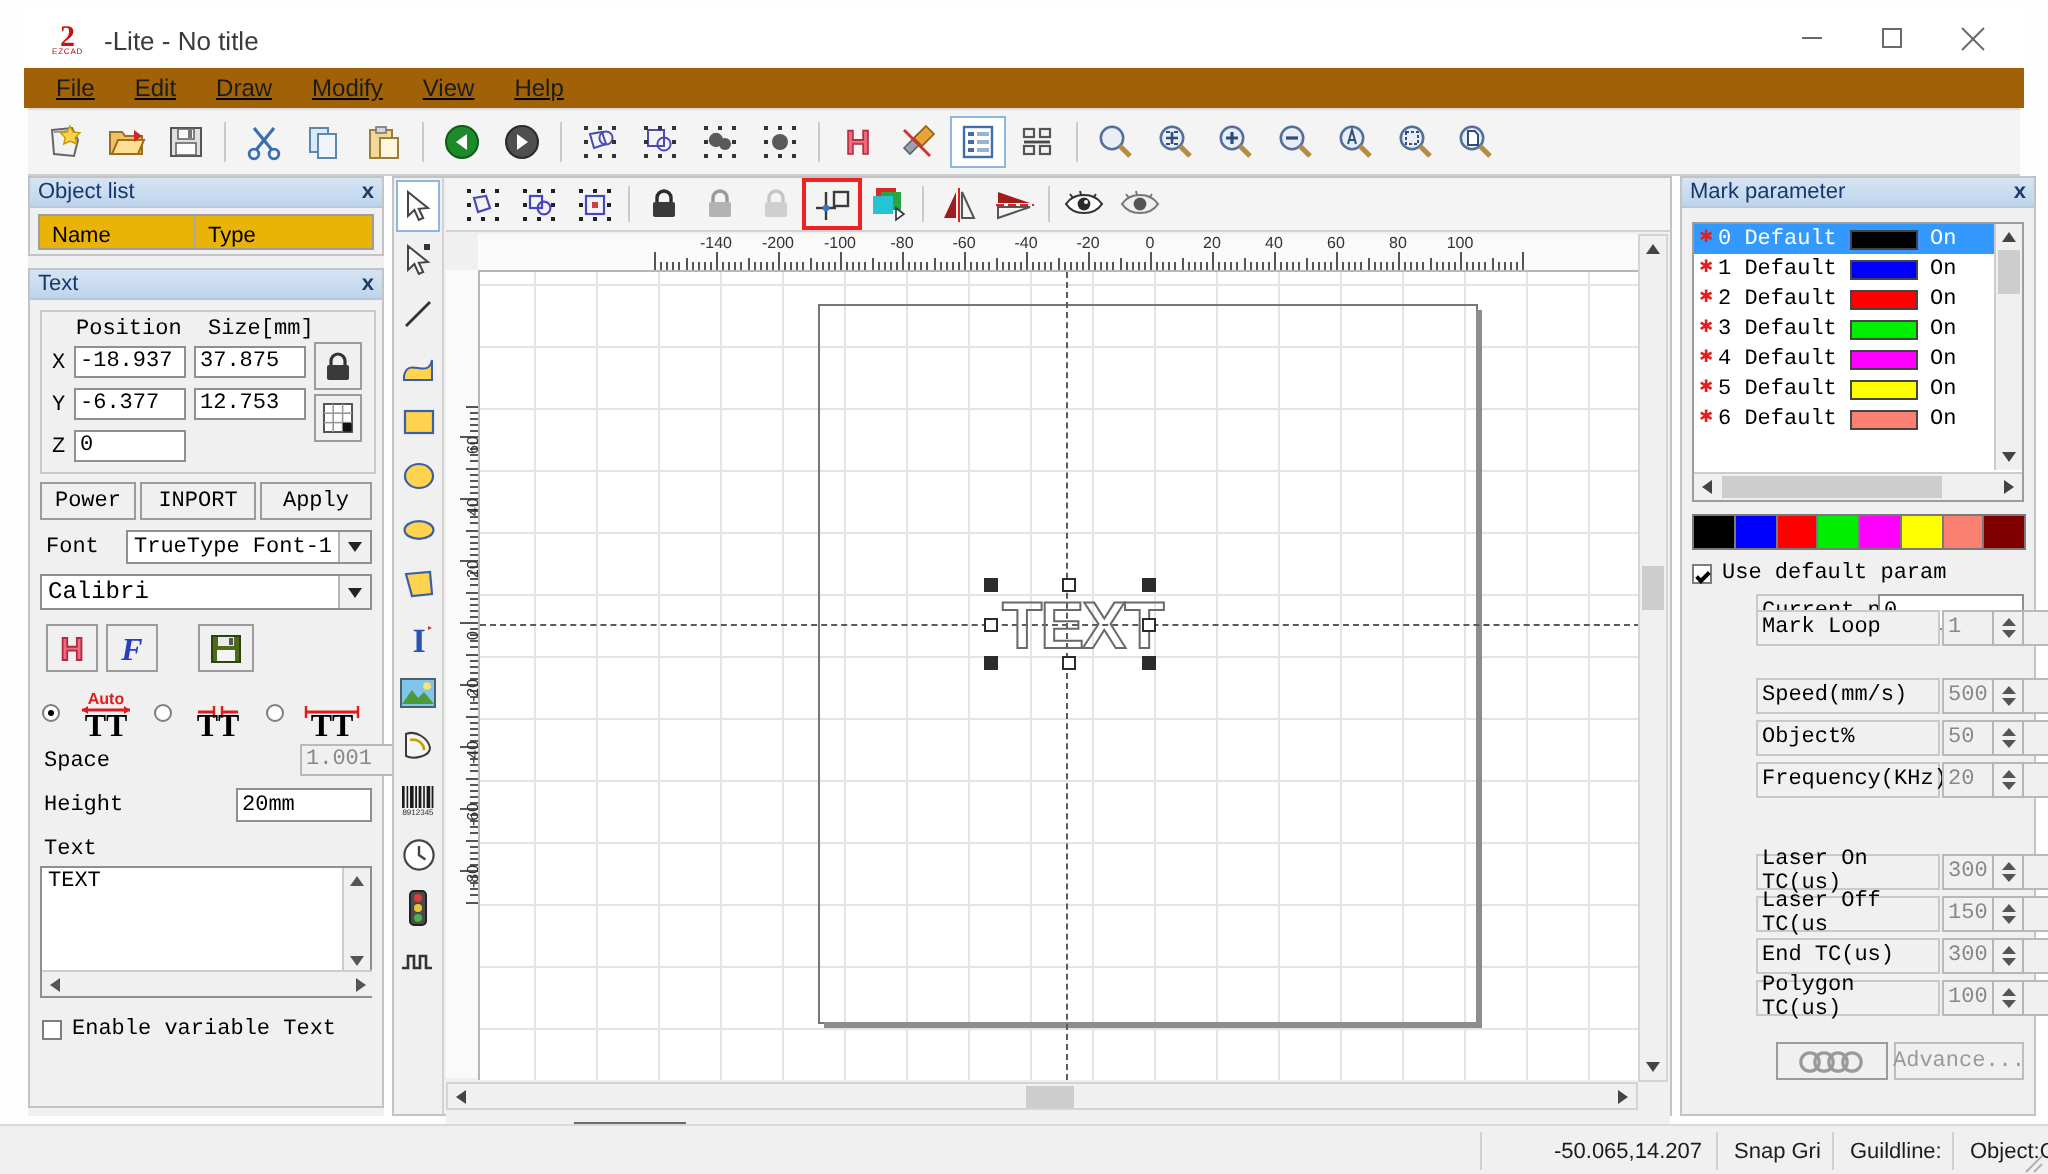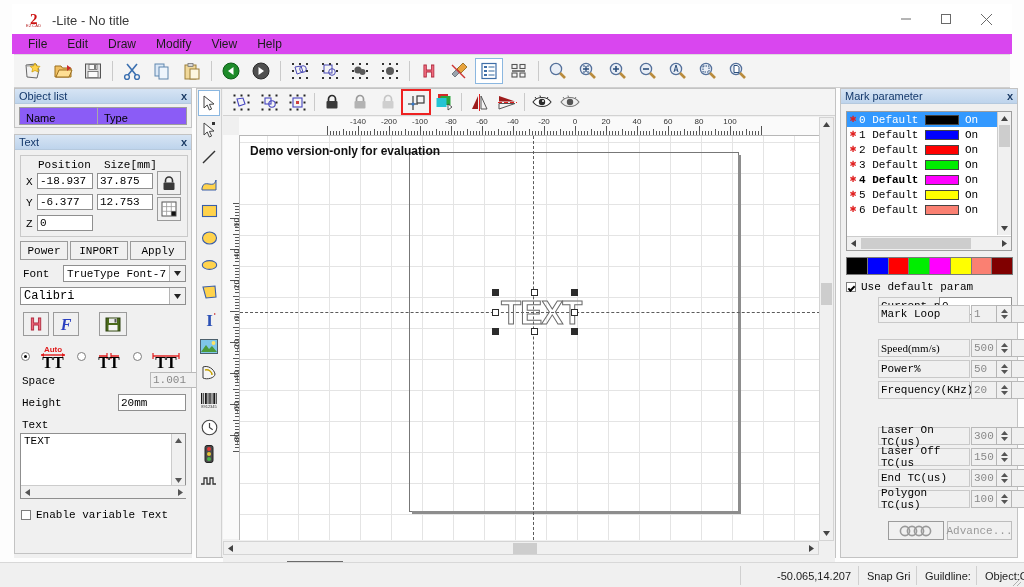--- a/index.html
+++ b/index.html
@@ -16,40 +16,40 @@
   .titlebar{position:absolute;left:12px;top:4px;width:1000px;height:30px;background:#ffffff;}
   .title-ico{position:absolute;left:14px;top:7px;width:22px;height:18px;}
   .title-ico .a{position:absolute;left:4px;top:0;font-size:15px;font-weight:bold;color:#cc1111;font-family:"Liberation Serif",serif;}
   .title-ico .b{position:absolute;left:0;top:12px;font-size:4px;color:#b01010;letter-spacing:.4px;}
   .title-text{position:absolute;left:40px;top:9px;font-size:13px;color:#3a3a3a;}
   .wbtns{position:absolute;right:6px;top:0;height:30px;display:flex;align-items:center;}
   .wbtn{width:40px;height:30px;display:flex;align-items:center;justify-content:center;color:#6a6a6a;font-size:13px;}
   .wbtn svg{display:block;}
 
   
-  .menubar{position:absolute;left:12px;top:34px;width:1000px;height:20px;background:#d946ef;display:flex;align-items:center;padding-left:16px;box-sizing:border-box;}
+  .menubar{position:absolute;left:12px;top:34px;width:1000px;height:20px;background:#a16207;display:flex;align-items:center;padding-left:16px;box-sizing:border-box;text-decoration:underline;}
   .menubar span{font-size:12px;color:#1c1c1c;margin-right:20px;}
 
   
   .maintoolbar{position:absolute;left:14px;top:54px;width:996px;height:32px;background:#f4f4f4;
     border-top:1px solid #dcdcdc;border-bottom:1px solid #cfcfcf;display:flex;align-items:center;}
   .tb-btn{width:28px;height:26px;margin:0 1px;display:flex;align-items:center;justify-content:center;position:relative;}
   .tb-btn.pressed{background:#ffffff;border:1px solid #8bb7e0;box-sizing:border-box;}
   .tb-sep{width:1px;height:20px;background:#cacaca;margin:0 4px;}
 
   
   .leftdock{position:absolute;left:14px;top:88px;width:178px;height:470px;background:#f0f0f0;}
   .panel{position:absolute;left:0;width:178px;background:#f0f0f0;border:1px solid #c3c3c3;box-sizing:border-box;}
   .panel-head{height:15px;background:linear-gradient(#d6e4f4,#bed4ec);border-bottom:1px solid #b5c9de;
     display:flex;align-items:center;padding:0 4px;box-sizing:border-box;}
   .panel-head .t{font-size:11px;color:#14386b;flex:1;}
   .panel-head .x{font-size:11px;font-weight:bold;color:#1c3c66;cursor:default;}
   .objpanel{top:0;height:40px;}
   .objgrid{position:absolute;left:4px;top:18px;width:168px;height:18px;border:1px solid #9d9d9d;background:#fff;display:flex;box-sizing:border-box;}
-  .objgrid .col{border-right:1px solid #a9a9a9;background:#8b5cf6;font-size:11px;color:#000;
+  .objgrid .col{border-right:1px solid #a9a9a9;background:#eab308;font-size:11px;color:#000;
     display:flex;align-items:flex-end;padding-left:6px;box-sizing:border-box;overflow:hidden;}
   .objgrid .col:first-child{width:78px;}
   .objgrid .col:last-child{flex:1;border-right:none;}
 
   .textpanel{top:46px;height:420px;}
   .grp{position:absolute;border:1px solid #c9c9c9;background:#f0f0f0;}
   .lbl{font-family:"Liberation Mono", monospace;font-size:11px;color:#000;}
   .fld{border:1px solid #8f8f8f;background:#fff;font-family:"Liberation Mono",monospace;font-size:11px;
     color:#000;box-sizing:border-box;padding:0 2px;display:flex;align-items:center;}
   .fld.dis{background:#f0f0f0;color:#888;border:1px solid #b9b9b9;margin-left:32px;}
@@ -426,21 +426,21 @@
           </svg>
         </div>
       </div>
 
       <div class="btn" style="position:absolute;left:5px;top:106px;width:48px;height:19px;">Power</div>
       <div class="btn" style="position:absolute;left:55px;top:106px;width:58px;height:19px;">INPORT</div>
       <div class="btn" style="position:absolute;left:115px;top:106px;width:56px;height:19px;">Apply</div>
 
       <div class="lbl" style="position:absolute;left:8px;top:133px;">Font</div>
       <div class="combo" style="position:absolute;left:48px;top:130px;width:123px;height:17px;">
-        <span>TrueType Font-7</span>
+        <span>TrueType Font-1</span>
         <span class="arr">
           <svg width="7" height="5">
               <polygon points="0,0 7,0 3.5,5" fill="#222"></polygon>
             </svg>
         </span>
       </div>
       <div class="combo" style="position:absolute;left:5px;top:152px;width:166px;height:18px;font-size:12px;">
         <span>Calibri</span>
         <span class="arr">
           <svg width="7" height="5">
@@ -996,21 +996,20 @@
         <div class="vnum" style="left: 9px; top: 247px;">-40</div>
         <div class="vnum" style="left: 9px; top: 278px;">-60</div>
         <div class="vnum" style="left: 9px; top: 309px;">-80</div>
       </div>
 
     <div class="sheet">
       <div class="grid"></div>
       <div class="workarea"></div>
       <div class="axisv"></div>
       <div class="axish"></div>
-      <div class="demo">Demo version-only for evaluation</div>
 
       <div class="textobj">
         <div class="glyph">TEXT</div>
         <div class="hnd" style="left:0;top:0;"></div>
         <div class="hnd open" style="left:39px;top:0;"></div>
         <div class="hnd" style="left:79px;top:0;"></div>
         <div class="hnd open" style="left:0;top:20px;"></div>
         <div class="hnd open" style="left:79px;top:20px;"></div>
         <div class="hnd" style="left:0;top:39px;"></div>
         <div class="hnd open" style="left:39px;top:39px;"></div>
@@ -1107,21 +1106,21 @@
             <span style="margin-left:6px;">On</span>
           </div>
           <div class="penrow">
             <span style="width:12px;text-align:center;color:#e02020;font-size:11px;line-height:11px;">✱</span>
             <span style="width:66px;">3 Default</span>
             <span style="width:34px;height:10px;background:#00ee00;border:1px solid #444;box-sizing:border-box;display:inline-block;"></span>
             <span style="margin-left:6px;">On</span>
           </div>
           <div class="penrow">
             <span style="width:12px;text-align:center;color:#e02020;font-size:11px;line-height:11px;">✱</span>
-            <span style="width:66px;font-weight:bold;">4 Default</span>
+            <span style="width:66px;">4 Default</span>
             <span style="width:34px;height:10px;background:#ff00ff;border:1px solid #444;box-sizing:border-box;display:inline-block;"></span>
             <span style="margin-left:6px;">On</span>
           </div>
           <div class="penrow">
             <span style="width:12px;text-align:center;color:#e02020;font-size:11px;line-height:11px;">✱</span>
             <span style="width:66px;">5 Default</span>
             <span style="width:34px;height:10px;background:#ffff00;border:1px solid #444;box-sizing:border-box;display:inline-block;"></span>
             <span style="margin-left:6px;">On</span>
           </div>
           <div class="penrow">
@@ -1187,33 +1186,33 @@
           <div style="position: absolute; left: 150px; top: 0px; width: 16px; height: 18px; border: 1px solid rgb(181, 181, 181); background: rgb(240, 240, 240); box-sizing: border-box; display: flex; flex-direction: column; align-items: center; justify-content: center;">
             <svg width="7" height="4">
               <polygon points="3.5,0 7,4 0,4" fill="#555"></polygon>
             </svg>
             <svg width="7" height="4" style="margin-top:2px">
               <polygon points="0,0 7,0 3.5,4" fill="#555"></polygon>
             </svg>
           </div>
         </div>
         <div style="position: absolute; left: 5px; top: 250px; width: 166px; height: 18px;">
-          <div class="fld dis" style="position: absolute; left: 0px; top: 0px; width: 92px; height: 18px; background: rgb(240, 240, 240); border: 1px solid rgb(201, 201, 201); color: rgb(0, 0, 0); font-family: Liberation Serif, serif;">Speed(mm/s)</div>
+          <div class="fld dis" style="position: absolute; left: 0px; top: 0px; width: 92px; height: 18px; background: rgb(240, 240, 240); border: 1px solid rgb(201, 201, 201); color: rgb(0, 0, 0);">Speed(mm/s)</div>
           <div class="fld dis" style="position: absolute; left: 93px; top: 0px; width: 57px; height: 18px;">500</div>
           <div style="position: absolute; left: 150px; top: 0px; width: 16px; height: 18px; border: 1px solid rgb(181, 181, 181); background: rgb(240, 240, 240); box-sizing: border-box; display: flex; flex-direction: column; align-items: center; justify-content: center;">
             <svg width="7" height="4">
               <polygon points="3.5,0 7,4 0,4" fill="#555"></polygon>
             </svg>
             <svg width="7" height="4" style="margin-top:2px">
               <polygon points="0,0 7,0 3.5,4" fill="#555"></polygon>
             </svg>
           </div>
         </div>
         <div style="position: absolute; left: 5px; top: 271px; width: 166px; height: 18px;">
-          <div class="fld dis" style="position: absolute; left: 0px; top: 0px; width: 92px; height: 18px; background: rgb(240, 240, 240); border: 1px solid rgb(201, 201, 201); color: rgb(0, 0, 0);">Power%</div>
+          <div class="fld dis" style="position: absolute; left: 0px; top: 0px; width: 92px; height: 18px; background: rgb(240, 240, 240); border: 1px solid rgb(201, 201, 201); color: rgb(0, 0, 0);">Object%</div>
           <div class="fld dis" style="position: absolute; left: 93px; top: 0px; width: 57px; height: 18px;">50</div>
           <div style="position: absolute; left: 150px; top: 0px; width: 16px; height: 18px; border: 1px solid rgb(181, 181, 181); background: rgb(240, 240, 240); box-sizing: border-box; display: flex; flex-direction: column; align-items: center; justify-content: center;">
             <svg width="7" height="4">
               <polygon points="3.5,0 7,4 0,4" fill="#555"></polygon>
             </svg>
             <svg width="7" height="4" style="margin-top:2px">
               <polygon points="0,0 7,0 3.5,4" fill="#555"></polygon>
             </svg>
           </div>
         </div>

